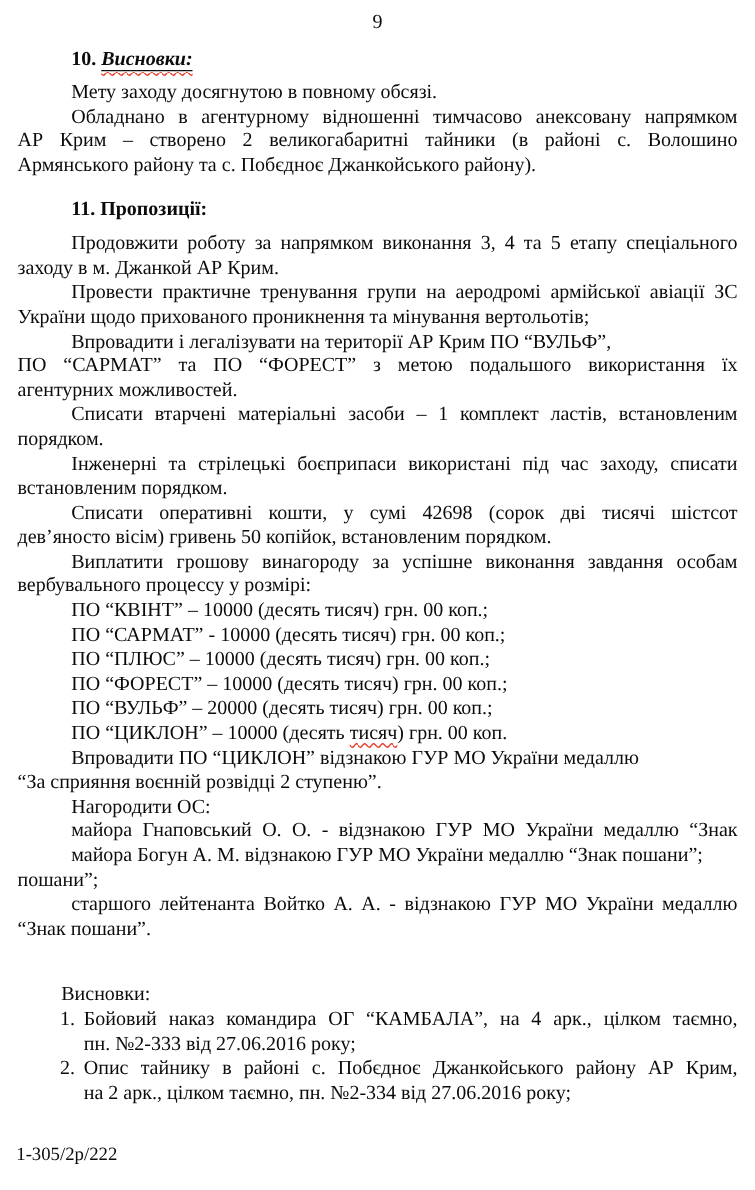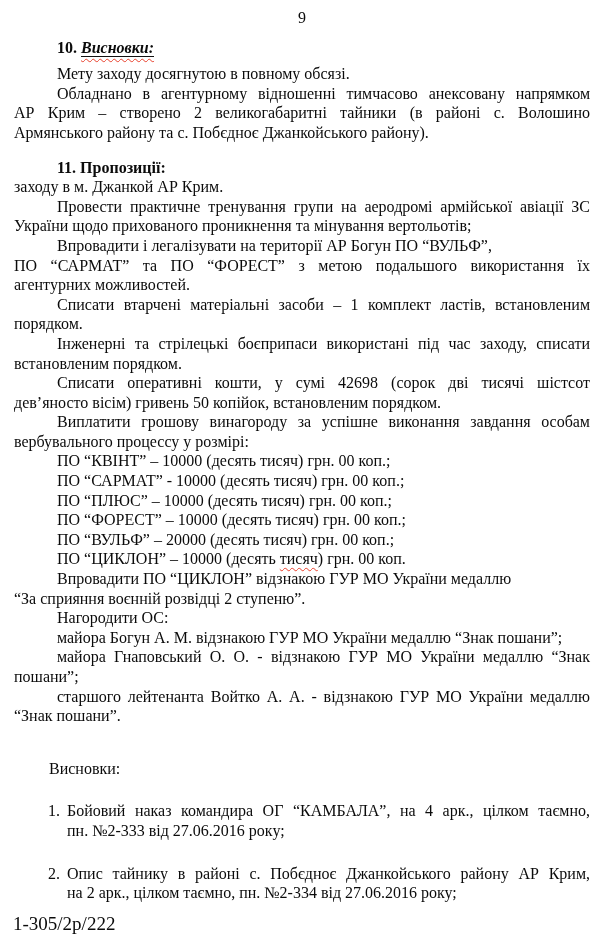--- a/index.html
+++ b/index.html
@@ -10,21 +10,21 @@
     color:#0b0b0b;
     font-family:"Liberation Serif","DejaVu Serif",serif;
     font-size:16px;
     overflow:hidden;
   }
   .doc-body { padding:8px 14px 0 14px; }
   .pagenum { text-align:center; line-height:19.6px; }
   .line { line-height:19.6px; white-space:nowrap; }
   .ind  { padding-left:43px; }
   .dod  { padding-left:35px; }
-  .li1  { padding-left:34px;margin-top:23px; }
+  .li1  { padding-left:34px; }
   .li2  { padding-left:53px; }
   .fill { text-align:justify; text-align-last:justify; }
   .bold { font-weight:700; }
   .num  { display:inline-block; width:19px; }
   .mt7  { margin-top:7px; }
   .mt8  { margin-top:8px; }
   .mt10 { margin-top:10px; }
   .mt15 { margin-top:15px; }
   .mt33 { margin-top:33px; }
   .u-spell {
@@ -38,61 +38,62 @@
     border-bottom:1.7px solid #111;
     text-decoration-line:underline;
     text-decoration-style:wavy;
     text-decoration-color:#e8402c;
     text-decoration-thickness:1px;
     text-underline-offset:5px;
     font-style:italic;
   }
   .footer {
     position:absolute; left:13px; top:914px;
-    font-size:19px; line-height:20px;
+    font-size:15px; line-height:20px;
   }
 </style>
 </head>
 <body>
 
 <div class="page">
   <div class="doc-body">
     <div class="pagenum">9</div>
     <div id="doc-lines">
         <div class="line ind bold mt10"><span>10. </span><span class="u-both">Висновки:</span></div>
         <div class="line ind mt7">Мету заходу досягнутою в повному обсязі.</div>
         <div class="line ind fill">Обладнано в агентурному відношенні тимчасово анексовану напрямком</div>
         <div class="line fill">АР Крим – створено 2 великогабаритні тайники (в районі с. Волошино</div>
         <div class="line">Армянського району та с. Побєдноє Джанкойського району).</div>
         <div class="line ind bold mt15">11. Пропозиції:</div>
+        <div class="line ind fill mt8">Продовжити роботу за напрямком виконання 3, 4 та 5 етапу спеціального</div>
         <div class="line">заходу в м. Джанкой АР Крим.</div>
         <div class="line ind fill">Провести практичне тренування групи на аеродромі армійської авіації ЗС</div>
         <div class="line">України щодо прихованого проникнення та мінування вертольотів;</div>
-        <div class="line ind">Впровадити і легалізувати на території АР Богун ПО “ВУЛЬФ”,</div>
+        <div class="line ind">Впровадити і легалізувати на території АР Крим ПО “ВУЛЬФ”,</div>
         <div class="line fill">ПО “САРМАТ” та ПО “ФОРЕСТ” з метою подальшого використання їх</div>
         <div class="line">агентурних можливостей.</div>
         <div class="line ind fill">Списати втарчені матеріальні засоби – 1 комплект ластів, встановленим</div>
         <div class="line">порядком.</div>
         <div class="line ind fill">Інженерні та стрілецькі боєприпаси використані під час заходу, списати</div>
         <div class="line">встановленим порядком.</div>
         <div class="line ind fill">Списати оперативні кошти, у сумі 42698 (сорок дві тисячі шістсот</div>
         <div class="line">дев’яносто вісім) гривень 50 копійок, встановленим порядком.</div>
         <div class="line ind fill">Виплатити грошову винагороду за успішне виконання завдання особам</div>
         <div class="line">вербувального процессу у розмірі:</div>
         <div class="line ind">ПО “КВІНТ” – 10000 (десять тисяч) грн. 00 коп.;</div>
         <div class="line ind">ПО “САРМАТ” - 10000 (десять тисяч) грн. 00 коп.;</div>
         <div class="line ind">ПО “ПЛЮС” – 10000 (десять тисяч) грн. 00 коп.;</div>
         <div class="line ind">ПО “ФОРЕСТ” – 10000 (десять тисяч) грн. 00 коп.;</div>
         <div class="line ind">ПО “ВУЛЬФ” – 20000 (десять тисяч) грн. 00 коп.;</div>
         <div class="line ind"><span>ПО “ЦИКЛОН” – 10000 (десять </span><span class="u-spell">тисяч</span><span>) грн. 00 коп.</span></div>
         <div class="line ind">Впровадити ПО “ЦИКЛОН” відзнакою ГУР МО України медаллю</div>
         <div class="line">“За сприяння воєнній розвідці 2 ступеню”.</div>
         <div class="line ind">Нагородити ОС:</div>
+        <div class="line ind fill">майора Гнаповський О. О. - відзнакою ГУР МО України медаллю “Знак</div>
         <div class="line ind">майора Богун А. М. відзнакою ГУР МО України медаллю “Знак пошани”;</div>
-        <div class="line ind fill">майора Гнаповський О. О. - відзнакою ГУР МО України медаллю “Знак</div>
         <div class="line">пошани”;</div>
         <div class="line ind fill">старшого лейтенанта Войтко А. А. - відзнакою ГУР МО України медаллю</div>
         <div class="line">“Знак пошани”.</div>
         <div class="line dod mt33">Висновки:</div>
         <div class="line li1 fill"><span class="num">1.</span><span>Бойовий наказ командира ОГ “КАМБАЛА”, на 4 арк., цілком таємно,</span></div>
         <div class="line li2">пн. №2-333 від 27.06.2016 року;</div>
         <div class="line li1 fill"><span class="num">2.</span><span>Опис тайнику в районі с. Побєдноє Джанкойського району АР Крим,</span></div>
         <div class="line li2">на 2 арк., цілком таємно, пн. №2-334 від 27.06.2016 року;</div>
       </div>
   </div>

